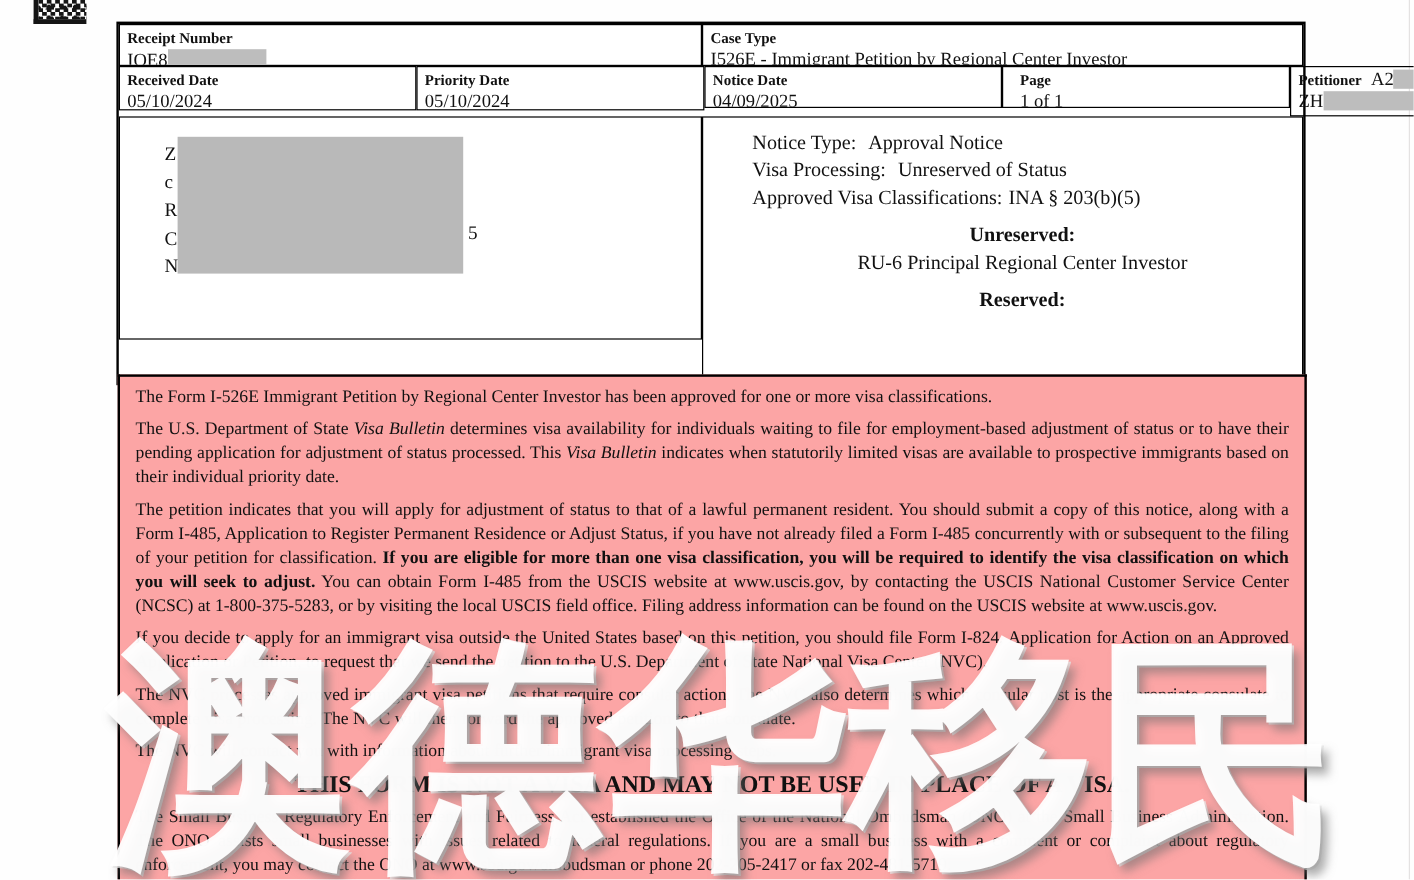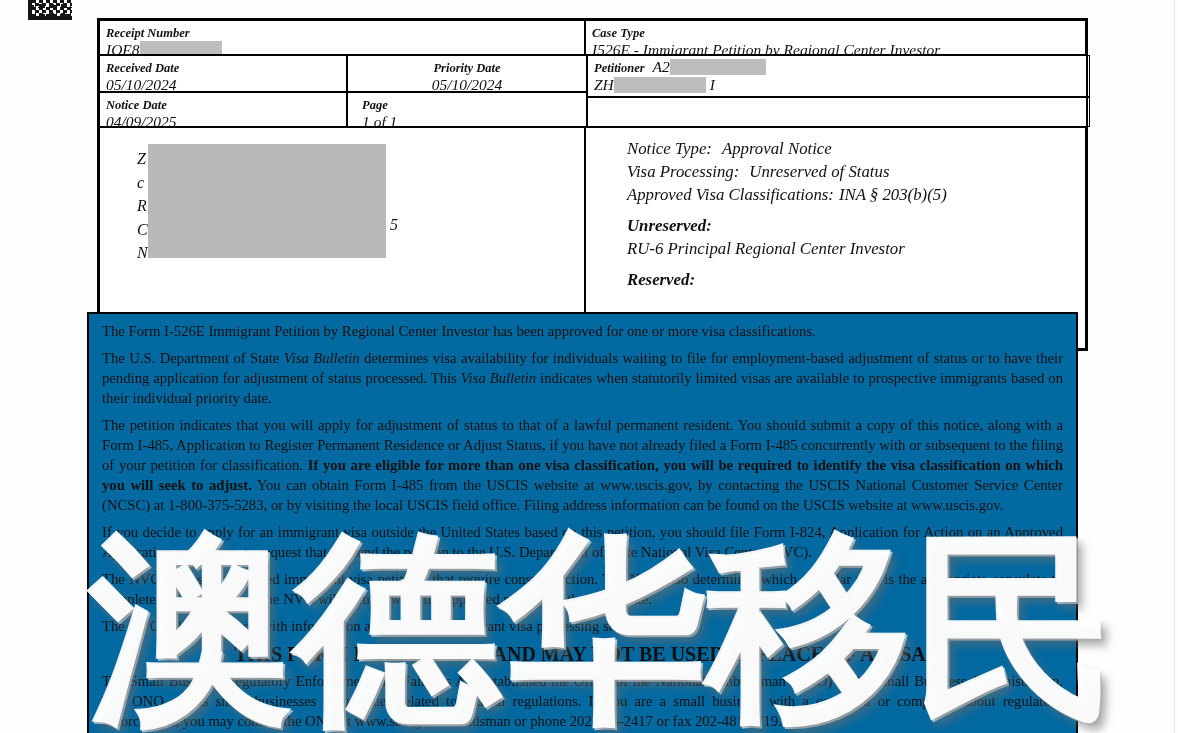--- a/index.html
+++ b/index.html
@@ -16,52 +16,52 @@
   .barcode {
     position:absolute; left:28px; top:-4px; width:44px; height:24px;
     border-left:4px solid #151515; border-bottom:4px solid #151515;
     background:
       conic-gradient(#161616 25%, transparent 0 50%, #161616 0 75%, transparent 0) 0 0/7px 7px,
       conic-gradient(transparent 30%, #161616 0 55%, transparent 0) 2px 3px/11px 9px;
   }
 
   
   .hdr { position:absolute; left:97px; top:18px; width:991px; border:2px solid #000; background:#fff; }
-  .hdr-row { display:flex;font-style:italic; }
+  .hdr-row { display:flex; }
   .cell { border:1px solid #000; padding:2px 6px 1px 6px; overflow:hidden; }
   .cell .lab { font-weight:bold; font-size:12.5px; line-height:14px; display:inline-block; }
   .cell .val { font-size:15.5px; line-height:18px; display:block; white-space:nowrap; }
   .redact { display:inline-block; background:#bdbdbd; vertical-align:-3px; }
 
   .c-receipt  { width:488px; height:35px; }
   .c-case     { width:503px; height:35px; }
   .c-received { width:248px; height:37px; }
-  .c-priority { width:240px; height:37px;text-align:center; }
+  .c-priority { width:240px; height:37px; }
   .c-petit    { width:503px; height:42px; }
   .c-notdate  { width:248px; height:35px; }
   .c-page     { width:240px; height:35px;padding-left:14px; }
   .c-blank    { width:503px; height:30px; }
-  .col { display:flex; flex-direction:column; }
+  .col { display:flex; flex-direction:row; }
 
   .c-addr   { width:488px; height:186px; position:relative; }
   .c-notice { width:503px; height:222px; padding:9px 8px 0 41px; }
 
   .addr-lines { padding:17px 0 0 31px; font-size:16px; line-height:23.5px; }
   .addr-redact { position:absolute; left:48px; top:16px; width:238px; height:114px; background:#b9b9b9; }
   .addr-five { position:absolute; left:290px; top:88px; font-size:16px; }
 
   .nt-line { font-size:16.8px; line-height:23px; white-space:nowrap; }
   .nt-line .nt-val { margin-left:10px; }
-  .nt-group { margin-top:9px; }
+  .nt-group { margin-top:9px;text-align:center; }
   .nt-bold { font-weight:bold; font-size:16.8px; line-height:22px; }
 
   
   .bodybox {
-    position:absolute; left:87px; top:312px; width:991px; height:421px;
-    border:2px solid #000; border-bottom:none; background:#0369a1;
+    position:absolute; left:98px; top:312px; width:991px; height:421px;
+    border:2px solid #000; border-bottom:none; background:#fca5a5;
     padding:7px 13px 0 13px;
   }
   .bodybox p { font-size:14.7px; line-height:20px; text-align:justify; margin:0 0 7px 0; }
   .seg-b { font-weight:bold; }
   .seg-i { font-style:italic; }
   .heading { text-align:center; font-weight:bold; font-size:20px; margin:3px 0 5px 0; }
 
   
   .watermark {
     position:absolute; left:88px; top:528px; width:1005px; height:210px;

